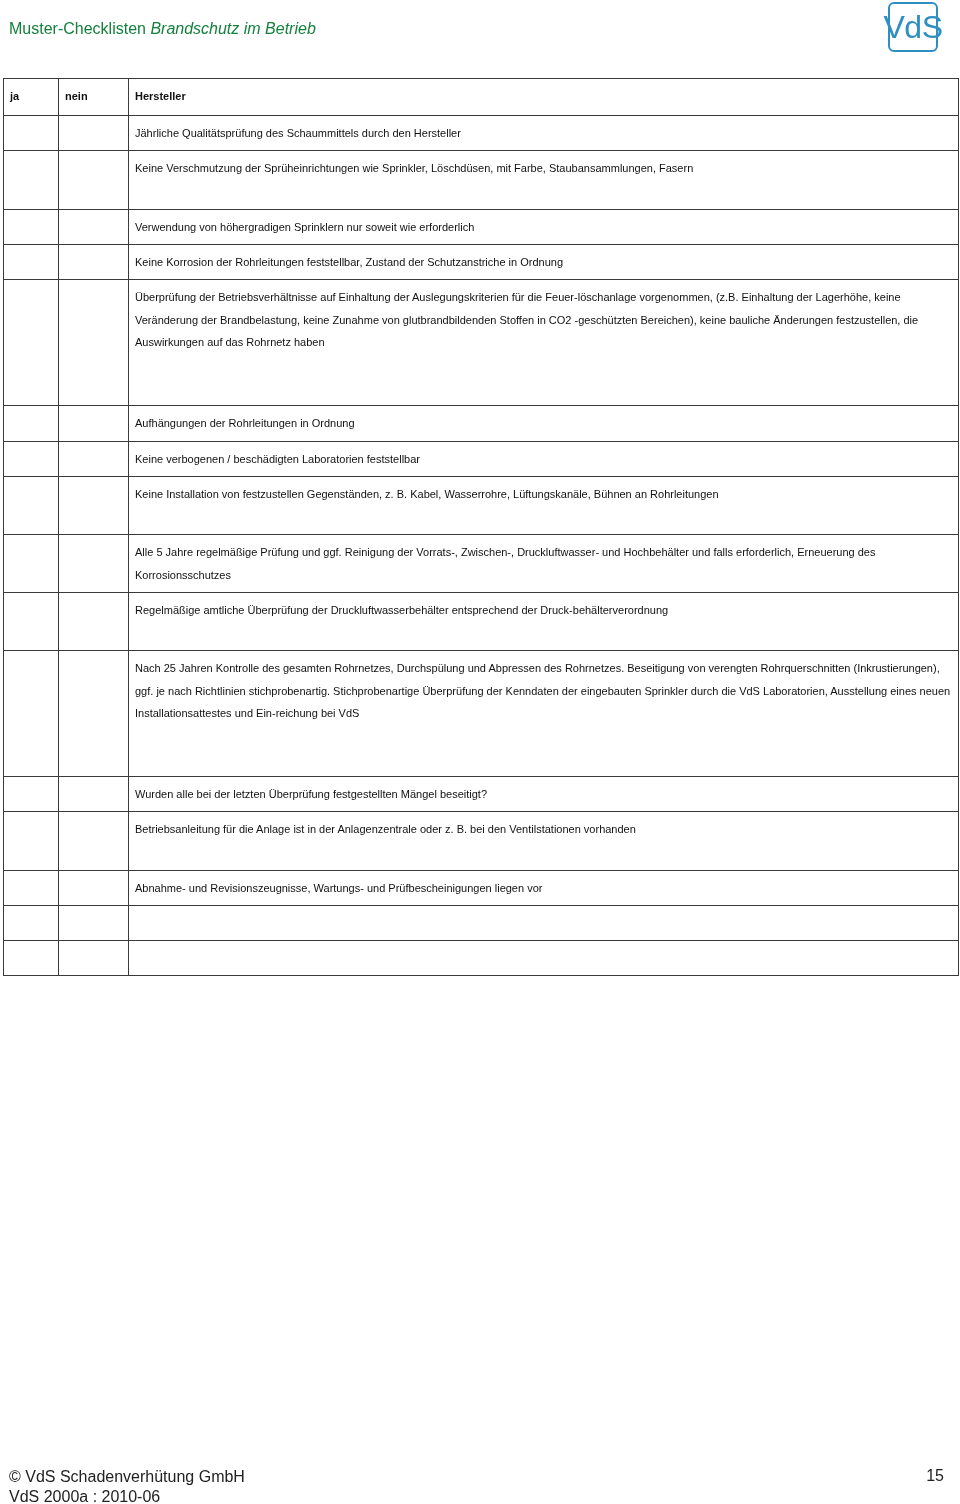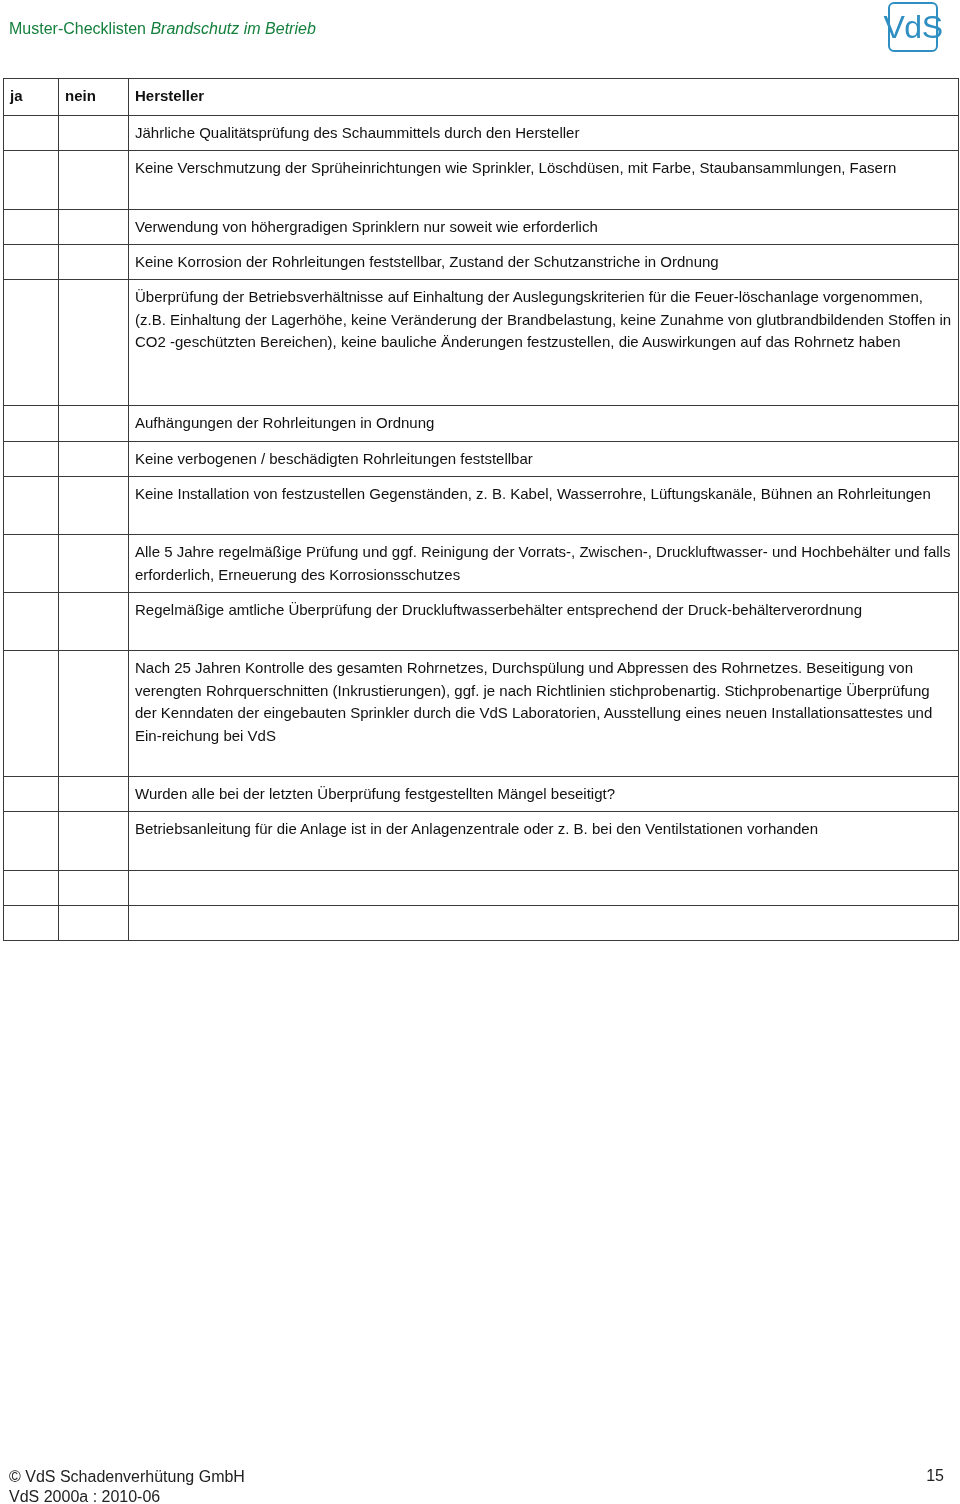--- a/index.html
+++ b/index.html
@@ -16,21 +16,21 @@
     border: 2.5px solid #2f8fc2; border-radius: 6px; box-sizing: border-box;
     display: flex; align-items: center; justify-content: center;
     color: #2f8fc2; font-size: 32px; letter-spacing: -0.5px;
   }
   table.checklist {
     position: absolute; left: 3px; top: 78px; width: 956px;
     border-collapse: collapse; table-layout: fixed;
   }
   table.checklist td, table.checklist th {
     border: 1.5px solid #3a3a3a; vertical-align: top; padding: 0 6px;
-    font-size: 15px; line-height: 22.5px; text-align: left;
+    font-size: 11px; line-height: 22.5px; text-align: left;
   }
   table.checklist th { font-weight: bold; padding-top: 6px; height: 30px; }
   table.checklist td.text { padding-top: 6px; padding-bottom: 5px; }
   col.c-ja { width: 55px; }
   col.c-nein { width: 70px; }
   .footer-left {
     position: absolute; left: 9px; top: 1467px; font-size: 16px; line-height: 20px; color: #222;
   }
   .footer-page {
     position: absolute; right: 16px; top: 1467px; font-size: 16px; color: #222;
@@ -87,21 +87,21 @@
         <td class="text">Überprüfung der Betriebsverhältnisse auf Einhaltung der Auslegungskriterien für die Feuer-löschanlage vorgenommen, (z.B. Einhaltung der Lagerhöhe, keine Veränderung der Brandbelastung, keine Zunahme von glutbrandbildenden Stoffen in CO2 -geschützten Bereichen), keine bauliche Änderungen festzustellen, die Auswirkungen auf das Rohrnetz haben</td>
       </tr>
       <tr style="height: 36px;">
         <td></td>
         <td></td>
         <td class="text">Aufhängungen der Rohrleitungen in Ordnung</td>
       </tr>
       <tr style="height: 35px;">
         <td></td>
         <td></td>
-        <td class="text">Keine verbogenen / beschädigten Rohrleitungen feststellbar</td>
+        <td class="text">Keine verbogenen / beschädigten Laboratorien feststellbar</td>
       </tr>
       <tr style="height: 58px;">
         <td></td>
         <td></td>
         <td class="text">Keine Installation von festzustellen Gegenständen, z. B. Kabel, Wasserrohre, Lüftungskanäle, Bühnen an Rohrleitungen</td>
       </tr>
       <tr style="height: 58px;">
         <td></td>
         <td></td>
         <td class="text">Alle 5 Jahre regelmäßige Prüfung und ggf. Reinigung der Vorrats-, Zwischen-, Druckluftwasser- und Hochbehälter und falls erforderlich, Erneuerung des Korrosionsschutzes</td>
@@ -122,20 +122,25 @@
         <td class="text">Wurden alle bei der letzten Überprüfung festgestellten Mängel beseitigt?</td>
       </tr>
       <tr style="height: 59px;">
         <td></td>
         <td></td>
         <td class="text">Betriebsanleitung für die Anlage ist in der Anlagenzentrale oder z. B. bei den Ventilstationen vorhanden</td>
       </tr>
       <tr style="height: 35px;">
         <td></td>
         <td></td>
+        <td class="text">Abnahme- und Revisionszeugnisse,  Wartungs- und Prüfbescheinigungen liegen vor</td>
+      </tr>
+      <tr style="height: 35px;">
+        <td></td>
+        <td></td>
         <td class="text"></td>
       </tr>
       <tr style="height: 35px;">
         <td></td>
         <td></td>
         <td class="text"></td>
       </tr>
     </tbody>
 </table>
 

